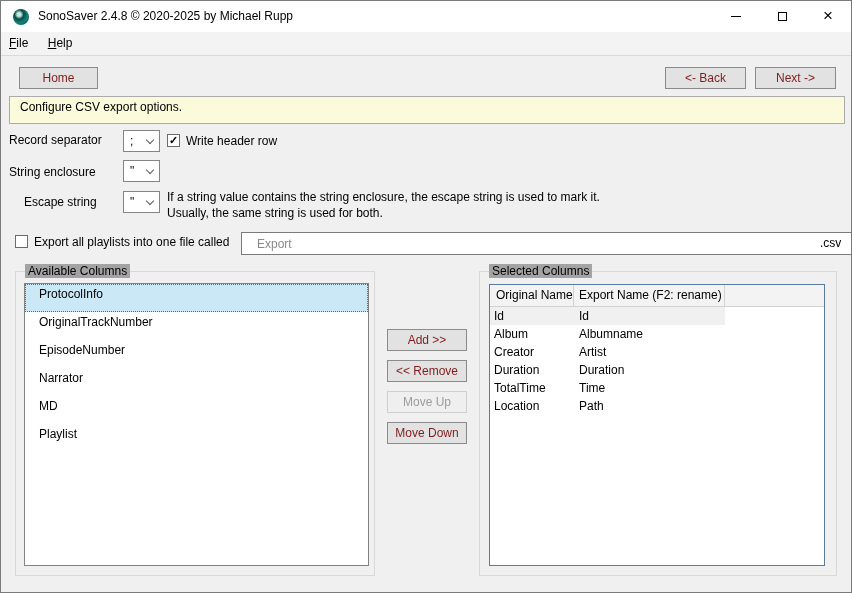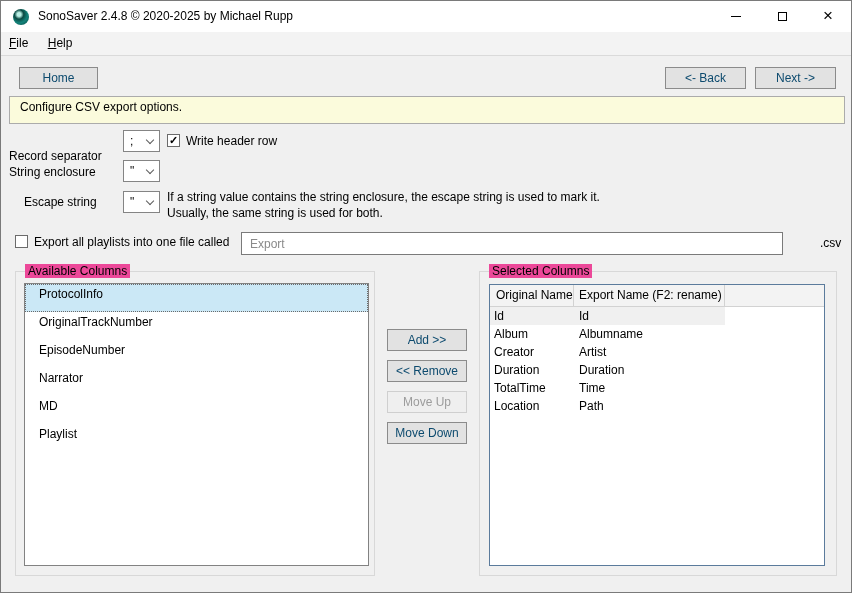--- a/index.html
+++ b/index.html
@@ -26,21 +26,21 @@
   .glyph-close { font-size:17px; line-height:17px; color:#000; margin-top:-2px; }
 
   
   .menubar { position:absolute; left:0; top:31px; width:100%; height:24px; background:#f3f3f3; border-bottom:1px solid #dadada; }
   .menu-item { display:inline-block; padding:0 8px; line-height:23px; font-size:12px; }
   .menu-item::first-letter { text-decoration:underline; }
 
   
   .btn {
     position:absolute; height:22px; background:#e2e2e2; border:1px solid #8b8b8b;
-    font-size:12px; text-align:center; line-height:20px; color:#0c4a6e;
+    font-size:12px; text-align:center; line-height:20px; color:#7f1d1d;
   }
   .btn-home { left:18px; top:66px; width:79px; }
   .btn-back { left:664px; top:66px; width:81px; }
   .btn-next { left:754px; top:66px; width:81px; }
 
   
   .banner {
     position:absolute; left:8px; top:95px; width:836px; height:28px;
     background:#fbfbdc; border:1px solid #ababab; line-height:21px; padding-left:10px;
   }
@@ -51,31 +51,31 @@
   .combo-val { position:absolute; left:6px; top:0; line-height:20px; }
   .chevron { position:absolute; right:6px; top:6px; width:6px; height:6px;
     border-right:1px solid #5c5c5c; border-bottom:1px solid #5c5c5c; transform:rotate(45deg); }
   .cbrow { position:absolute; display:flex; align-items:flex-start; cursor:default; }
   .cbbox { width:13px; height:13px; background:#fff; border:1px solid #6b6b6b; flex:none;
     display:flex; align-items:center; justify-content:center; font-size:11px; font-weight:bold; line-height:11px; }
   .cbtext { margin-left:6px; line-height:14px; white-space:nowrap; }
   .note { position:absolute; left:166px; top:189px; line-height:15.5px; white-space:nowrap; }
 
   .file-input {
-    position:absolute; left:240px; top:231px; width:542px; height:23px;
-    border:1px solid #7a7a7a; background:#fff; padding:0 8px; font:12px "Liberation Sans", sans-serif;
+    position:absolute; left:240px; top:231px; width:611px; height:23px;
+    border:1px solid #7a7a7a; background:#fff; padding:0 15px; font:12px "Liberation Sans", sans-serif;
   }
   .file-input::placeholder { color:#8a8a8a; opacity:1; }
   .ext { position:absolute; left:819px; top:235px; }
 
   
   .group { position:absolute; border:1px solid #d8d8d8; }
   .group-left  { left:14px;  top:270px; width:360px; height:305px; }
   .group-right { left:478px; top:270px; width:358px; height:305px; }
-  .group-label { position:absolute; top:-8px; left:9px; background:#ec4899; padding:0 3px; white-space:nowrap; }
+  .group-label { position:absolute; top:-8px; left:9px; background:#a3a3a3; padding:0 3px; white-space:nowrap; }
 
   
   .listbox { position:absolute; left:23px; top:282px; width:345px; height:283px; background:#fff; border:1px solid #828282; overflow:hidden; }
   .list-item { height:28px; line-height:19px; padding-left:13px; border:1px solid transparent; }
   .list-item.sel { background:#cbe8f6; border:1px dotted #6a6a6a; }
 
   
   .btn-add  { left:386px; top:328px; width:80px; }
   .btn-rem  { left:386px; top:359px; width:80px; }
   .btn-up   { left:386px; top:390px; width:80px; background:#efefef; border-color:#cfcfcf; color:#9c9c9c; }
@@ -115,21 +115,21 @@
     <span class="menu-item">File</span>
     <span class="menu-item">Help</span>
   </div>
 
   <div class="btn btn-home">Home</div>
   <div class="btn btn-back">&lt;- Back</div>
   <div class="btn btn-next">Next -&gt;</div>
 
   <div class="banner" style="background-color: rgb(251, 251, 220);">Configure CSV export options.</div>
 
-  <div class="lbl" style="left:8px; top:148px;">Record separator</div>
+  <div class="lbl" style="left:8px; top:132px;">Record separator</div>
   <div class="combo" style="top:129px;">
     <span class="combo-val">;</span>
     <span class="chevron"></span>
   </div>
   <div class="cbrow" style="left:166px; top:133px;">
     <span class="cbbox">
         <span>✓</span>
       </span>
     <span class="cbtext">Write header row</span>
   </div>

